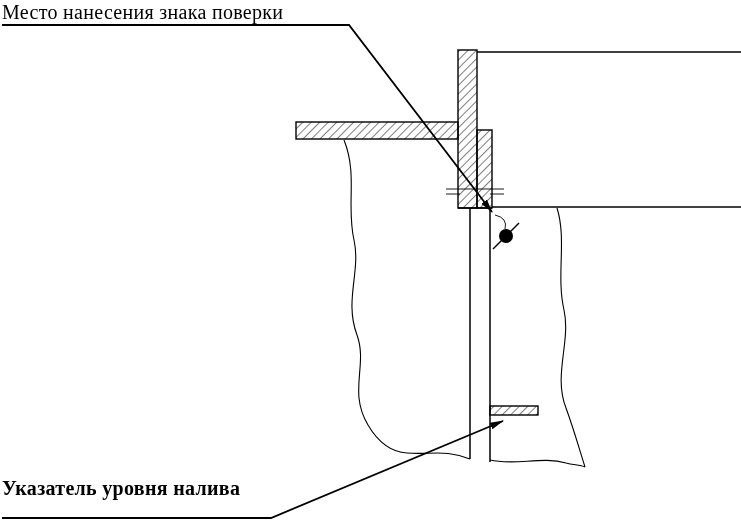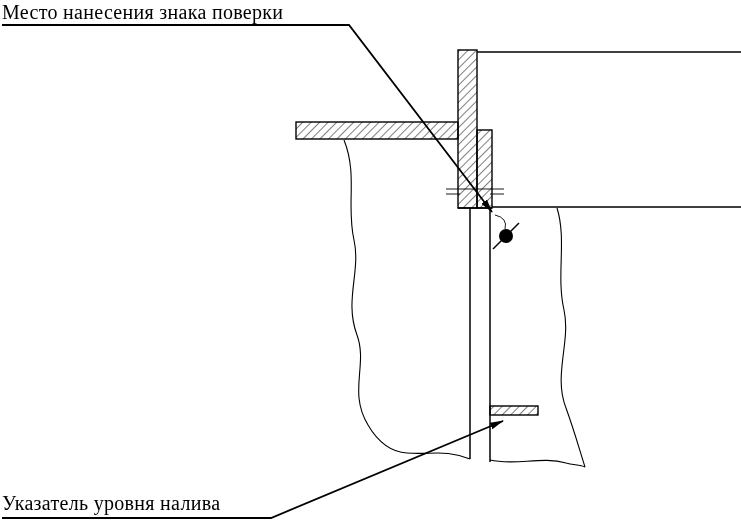--- a/index.html
+++ b/index.html
@@ -14,21 +14,21 @@
   .canvas svg { position:absolute; left:0; top:0; }
   .label {
     position:absolute;
     color:var(--line,#000);
     font-size:20px;
     letter-spacing:0.3px;
     white-space:nowrap;
     line-height:1.05;
   }
   .label-top   { left:2px; top:2px; }
-  .label-bottom{ left:2px; top:493px; }
+  .label-bottom{ left:2px; top:478px;font-weight:bold; }
 
   
   .outline { stroke:var(--line,#000); stroke-width:1.5; fill:none; }
   .hatched { stroke:var(--line,#000); stroke-width:1.4; }
   .thin    { stroke:var(--line,#000); stroke-width:0.9; fill:none; }
   .wavy    { stroke:var(--line,#000); stroke-width:1.1; fill:none; }
   .leader  { stroke:var(--line,#000); stroke-width:1.8; fill:none; }
 </style>
 </head>
 <body>

